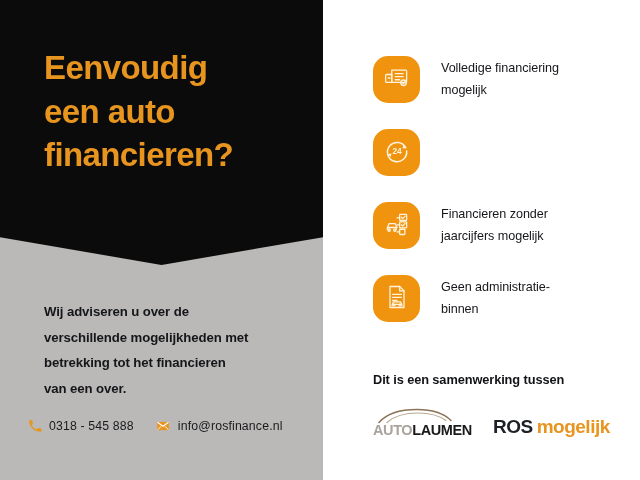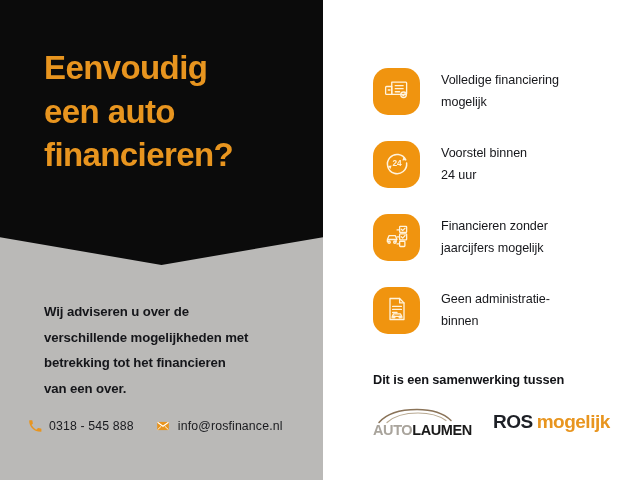--- a/index.html
+++ b/index.html
@@ -104,21 +104,21 @@
     position: absolute;
     left: 323px;
     top: 0;
     width: 317px;
     height: 480px;
     background: #ffffff;
   }
   #feature-list {
     position: absolute;
     left: 50px;
-    top: 68px;
+    top: 56px;
     width: 262px;
   }
   .feature-row {
     display: flex;
     align-items: flex-start;
     height: 48px;
     margin-bottom: 25px;
   }
   .feature-icon-box {
     width: 47px;
@@ -152,21 +152,21 @@
   }
   #partnership-title {
     color: #121317;
     font-size: 12.8px;
     font-weight: bold;
     letter-spacing: -0.1px;
     white-space: nowrap;
   }
   #logo-row {
     display: flex;
-    align-items: center;
+    align-items: flex-end;
     margin-top: 20px;
   }
   #logo-laumen {
     position: relative;
     width: 92px;
     height: 30px;
     flex: none;
   }
   #logo-laumen .car-arc {
     position: absolute;
@@ -270,24 +270,20 @@
       <div class="feature-row">
         <div class="feature-icon-box">
           <span>
             <svg width="28" height="28" viewBox="0 0 32 32" fill="none">
               <path d="M26 12.5A11 11 0 1 0 27 16" stroke="#fff3dd" stroke-width="1.7" stroke-linecap="round"></path>
               <path d="M23.4 9.2l3 3.4-4.2.6" fill="#fff3dd"></path>
               <path d="M8.6 22.8l-3-3.4 4.2-.6" fill="#fff3dd"></path>
               <text x="16" y="19.6" text-anchor="middle" font-family="'Liberation Sans', sans-serif" font-size="9.5" font-weight="bold" fill="#fff3dd">24</text>
             </svg>
           </span>
-        </div>
-        <div class="feature-text">
-          <span class="ft-line">Voorstel binnen</span>
-          <span class="ft-line">24 uur</span>
         </div>
       </div>
 
       <div class="feature-row">
         <div class="feature-icon-box">
           <span>
             <svg width="28" height="28" viewBox="0 0 32 32" fill="none" stroke="#fff3dd" stroke-width="1.5" stroke-linecap="round" stroke-linejoin="round">
               <rect x="19" y="5" width="8" height="7" rx="0.8"></rect>
               <path d="M21 8.3l1.5 1.6L25.2 7"></path>
               <rect x="19" y="13.5" width="8" height="7" rx="0.8"></rect>

